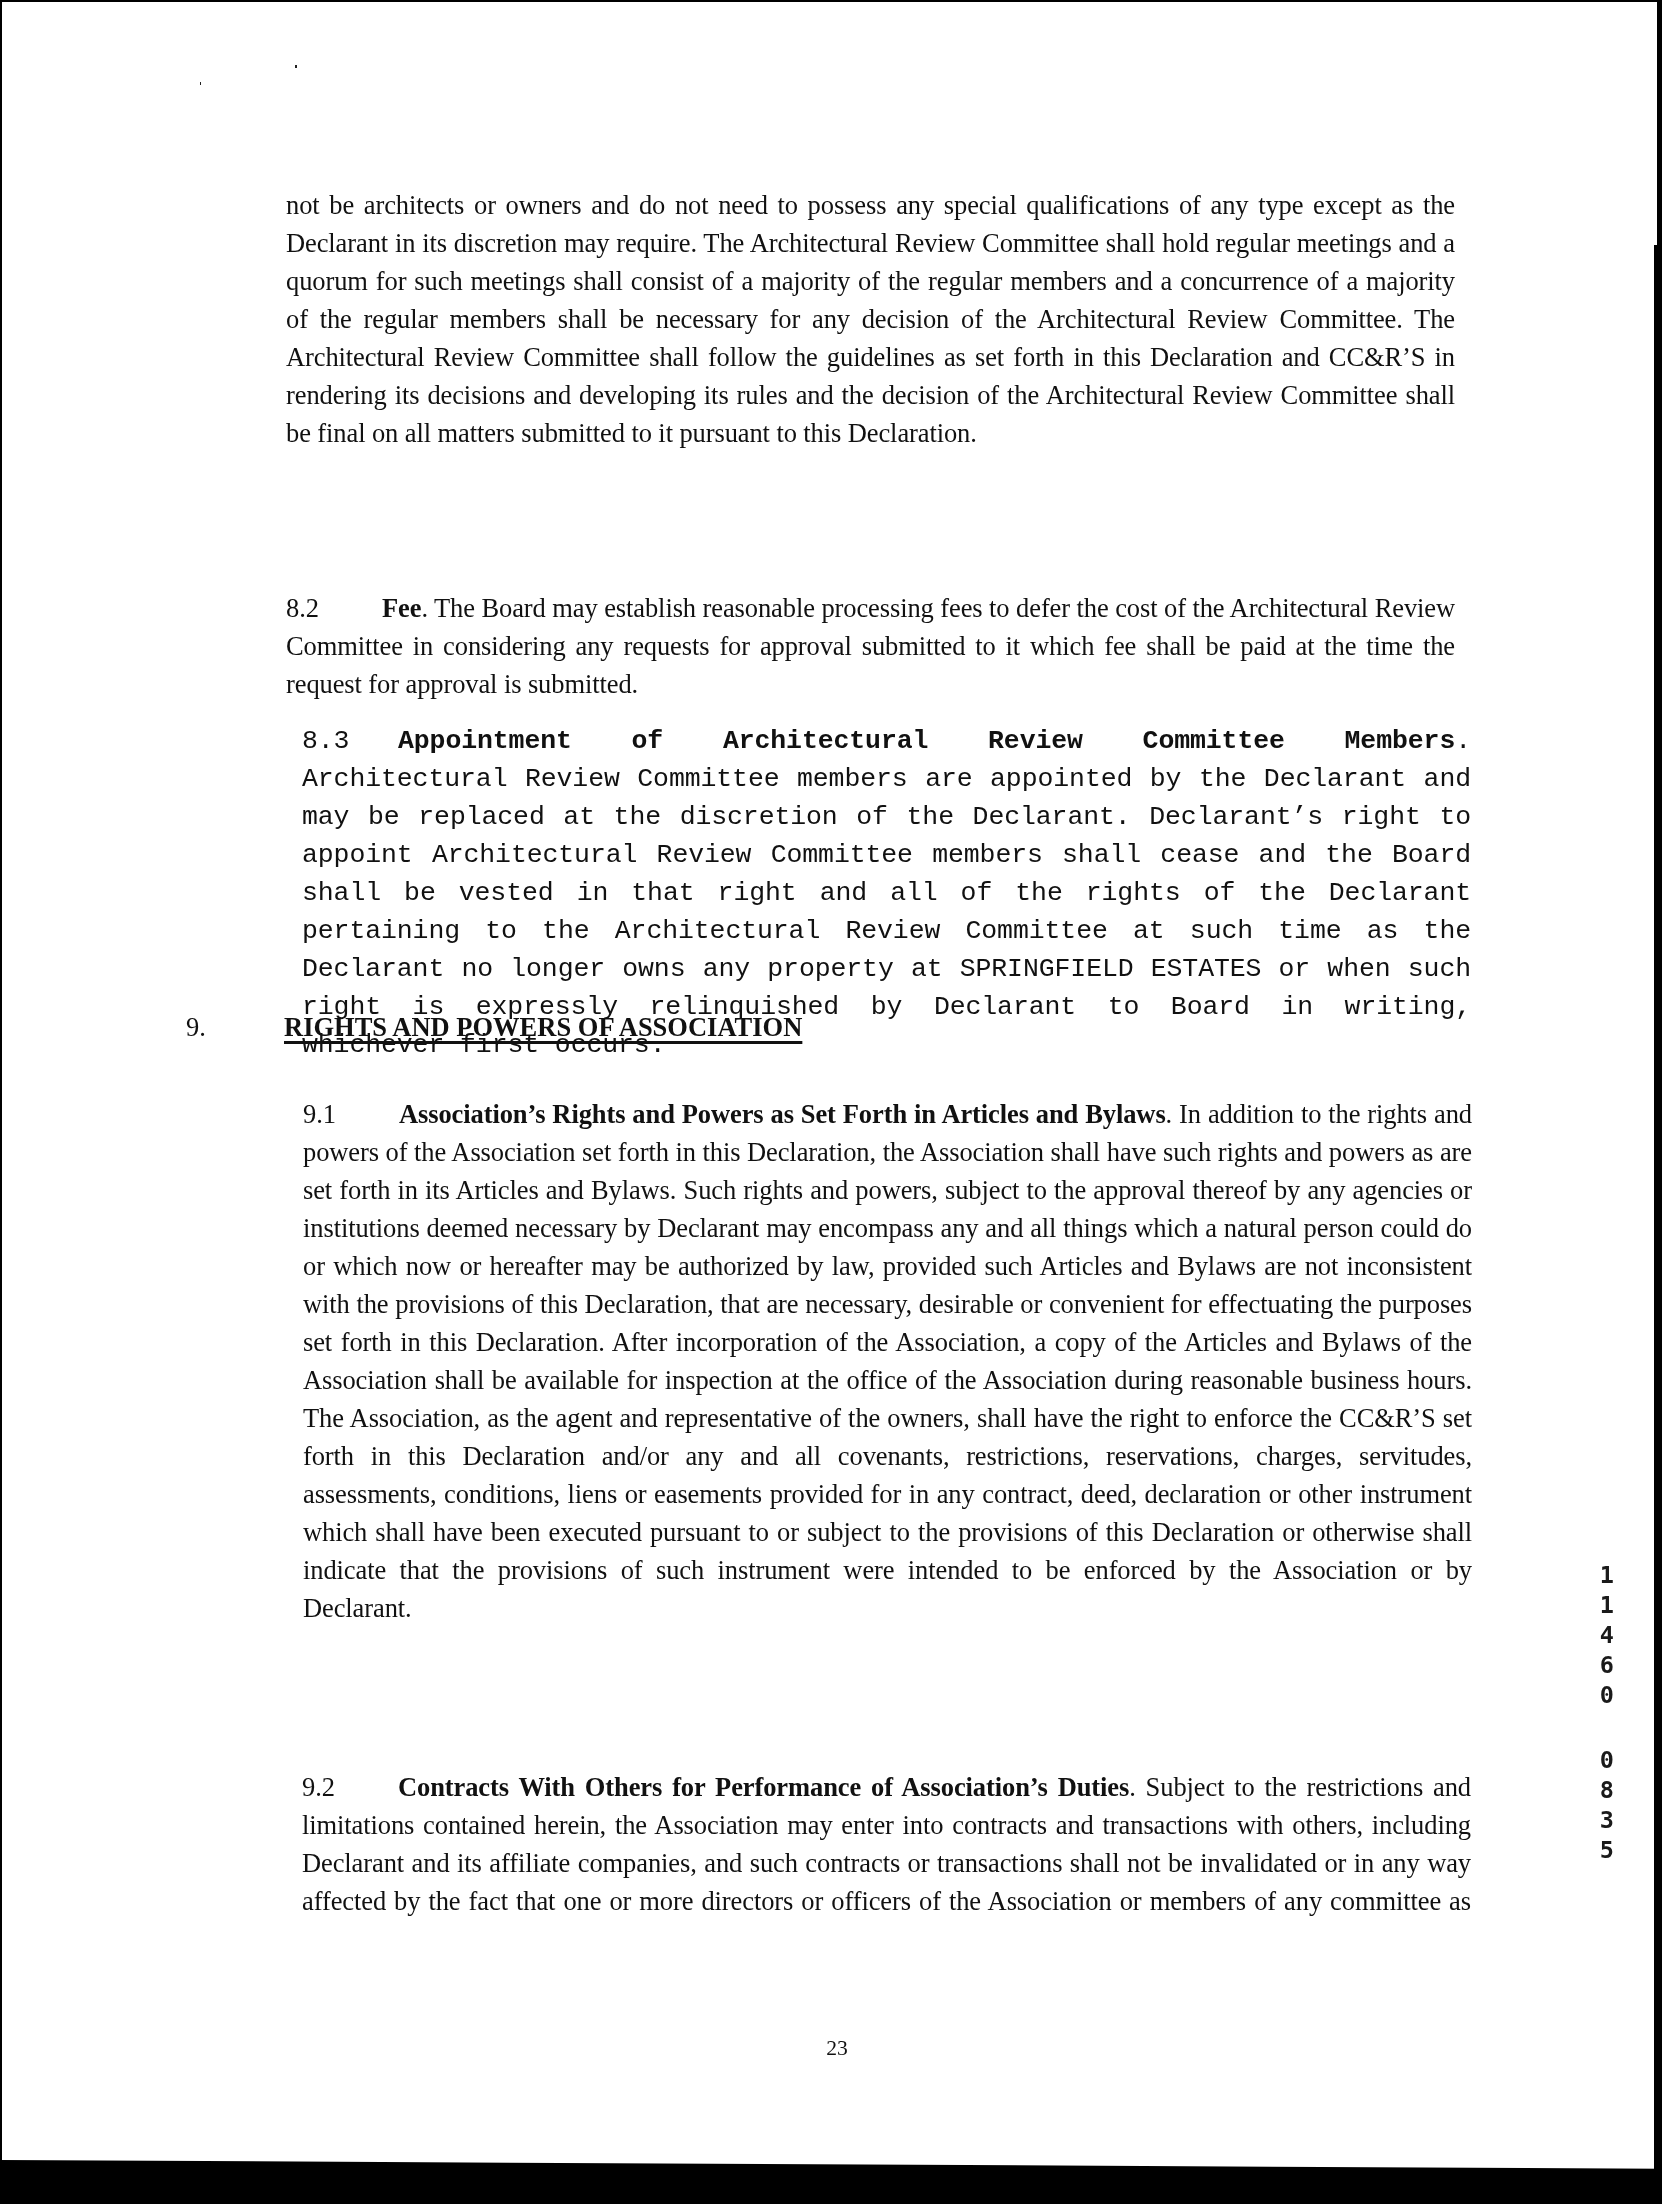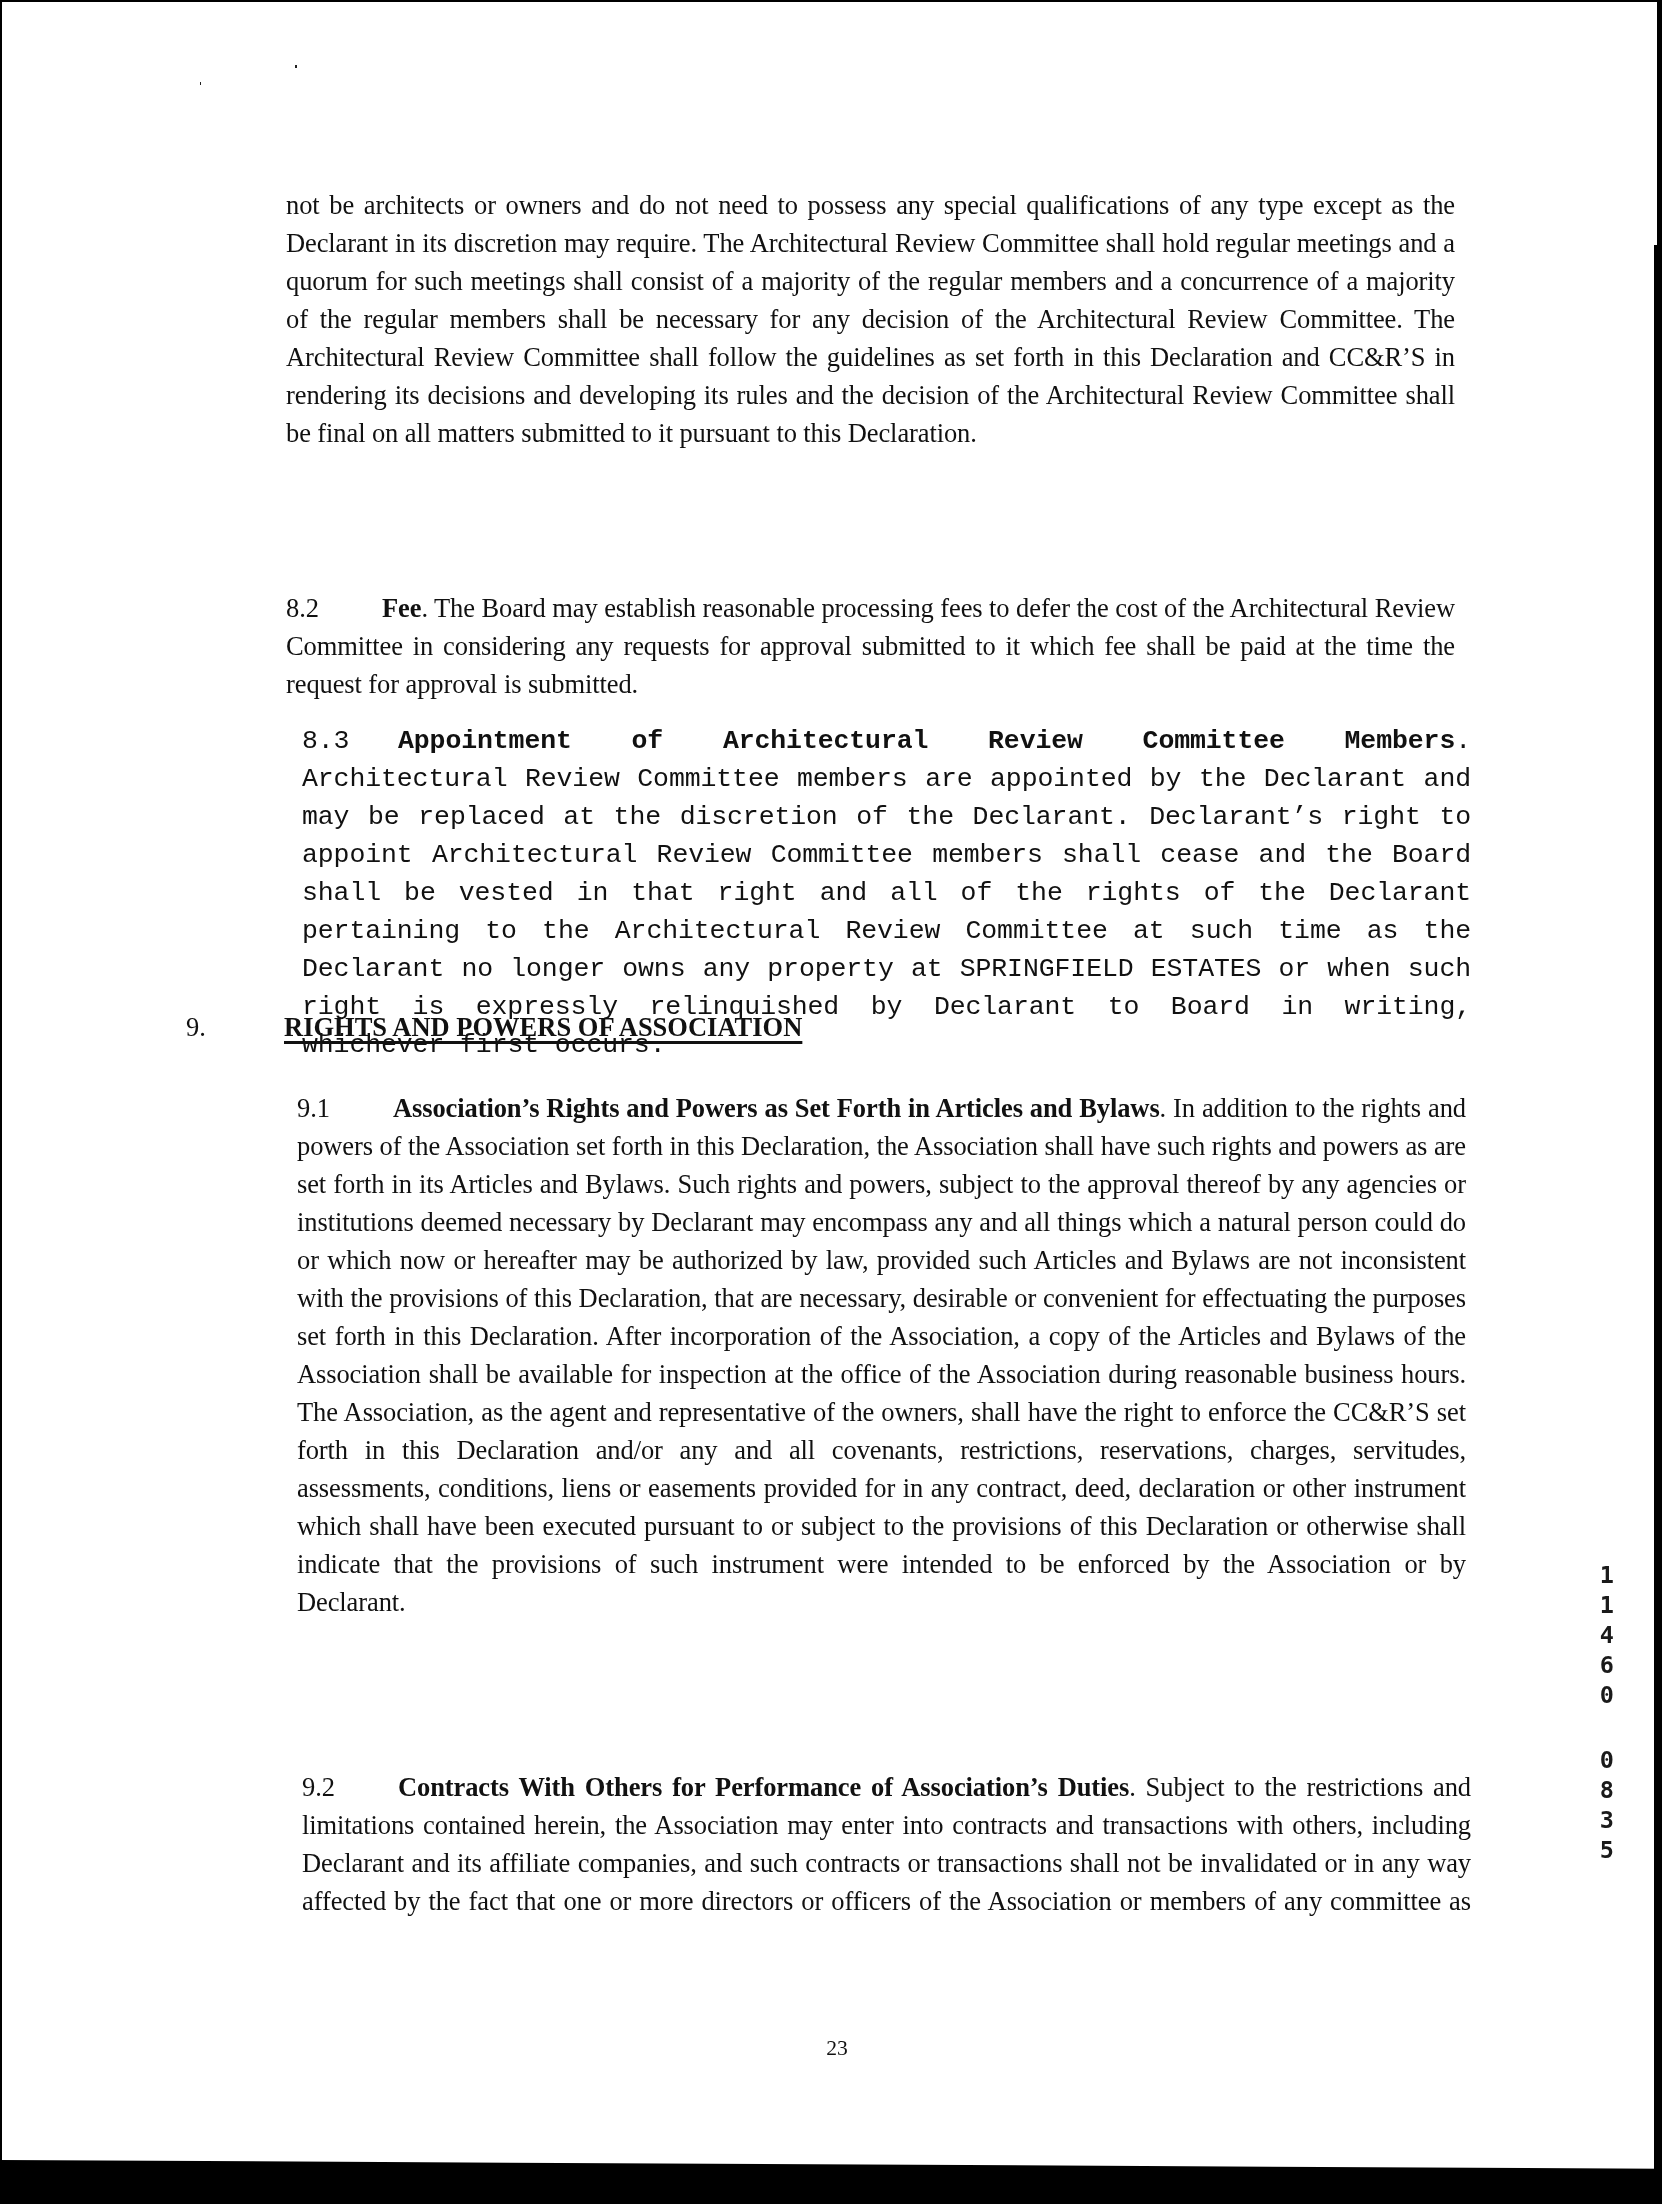--- a/index.html
+++ b/index.html
@@ -137,21 +137,21 @@
   </p>
 
   <p class="block" style="top:706px; margin:16px;font-family:Liberation Mono, monospace;">
     <span class="para-num">8.3</span><span class="bold">Appointment of Architectural Review Committee Members</span><span>.</span><span>  Architectural Review Committee members are appointed by the Declarant and may be replaced at the discretion of the Declarant.  Declarant’s right to appoint Architectural Review Committee members shall cease and the Board shall be vested in that right and all of the rights of the Declarant pertaining to the Architectural Review Committee at such time as the Declarant no longer owns any property at SPRINGFIELD ESTATES or when such right is expressly relinquished by Declarant to Board in writing, whichever first occurs.</span>
   </p>
 
   <div class="section-heading-row">
     <span class="section-num">9.</span><span class="section-title">RIGHTS AND POWERS OF ASSOCIATION</span>
   </div>
 
-  <p class="block" style="top:1078px; margin:11px;">
+  <p class="block" style="top:1078px; margin:17px;">
     <span class="para-num">9.1</span><span class="bold">Association’s Rights and Powers as Set Forth in Articles and Bylaws</span><span>.</span><span>  In addition to the rights and powers of the Association set forth in this Declaration, the Association shall have such rights and powers as are set forth in its Articles and Bylaws. Such rights and powers, subject to the approval thereof by any agencies or institutions deemed necessary by Declarant may encompass any and all things which a natural person could do or which now or hereafter may be authorized by law, provided such Articles and Bylaws are not inconsistent with the provisions of this Declaration, that are necessary, desirable or convenient for effectuating the purposes set forth in this Declaration.  After incorporation of the Association, a copy of the Articles and Bylaws of the Association shall be available for inspection at the office of the Association during reasonable business hours.  The Association, as the agent and representative of the owners, shall have the right to enforce the CC&amp;R’S set forth in this Declaration and/or any and all covenants, restrictions, reservations, charges, servitudes, assessments, conditions, liens or easements provided for in any contract, deed, declaration or other instrument which shall have been executed pursuant to or subject to the provisions of this Declaration or otherwise shall indicate that the provisions of such instrument were intended to be enforced by the Association or by Declarant.</span>
   </p>
 
   <p class="block" style="top:1752px; margin:16px; text-align-last: justify;">
     <span class="para-num">9.2</span><span class="bold">Contracts With Others for Performance of Association’s Duties</span><span>.</span><span>  Subject to the restrictions and limitations contained herein, the Association may enter into contracts and transactions with others, including Declarant and its affiliate companies, and such contracts or transactions shall not be invalidated or in any way affected by the fact that one or more directors or officers of the Association or members of any committee as</span>
   </p>
 
   <div class="page-number">
     <span>23</span>
   </div>

